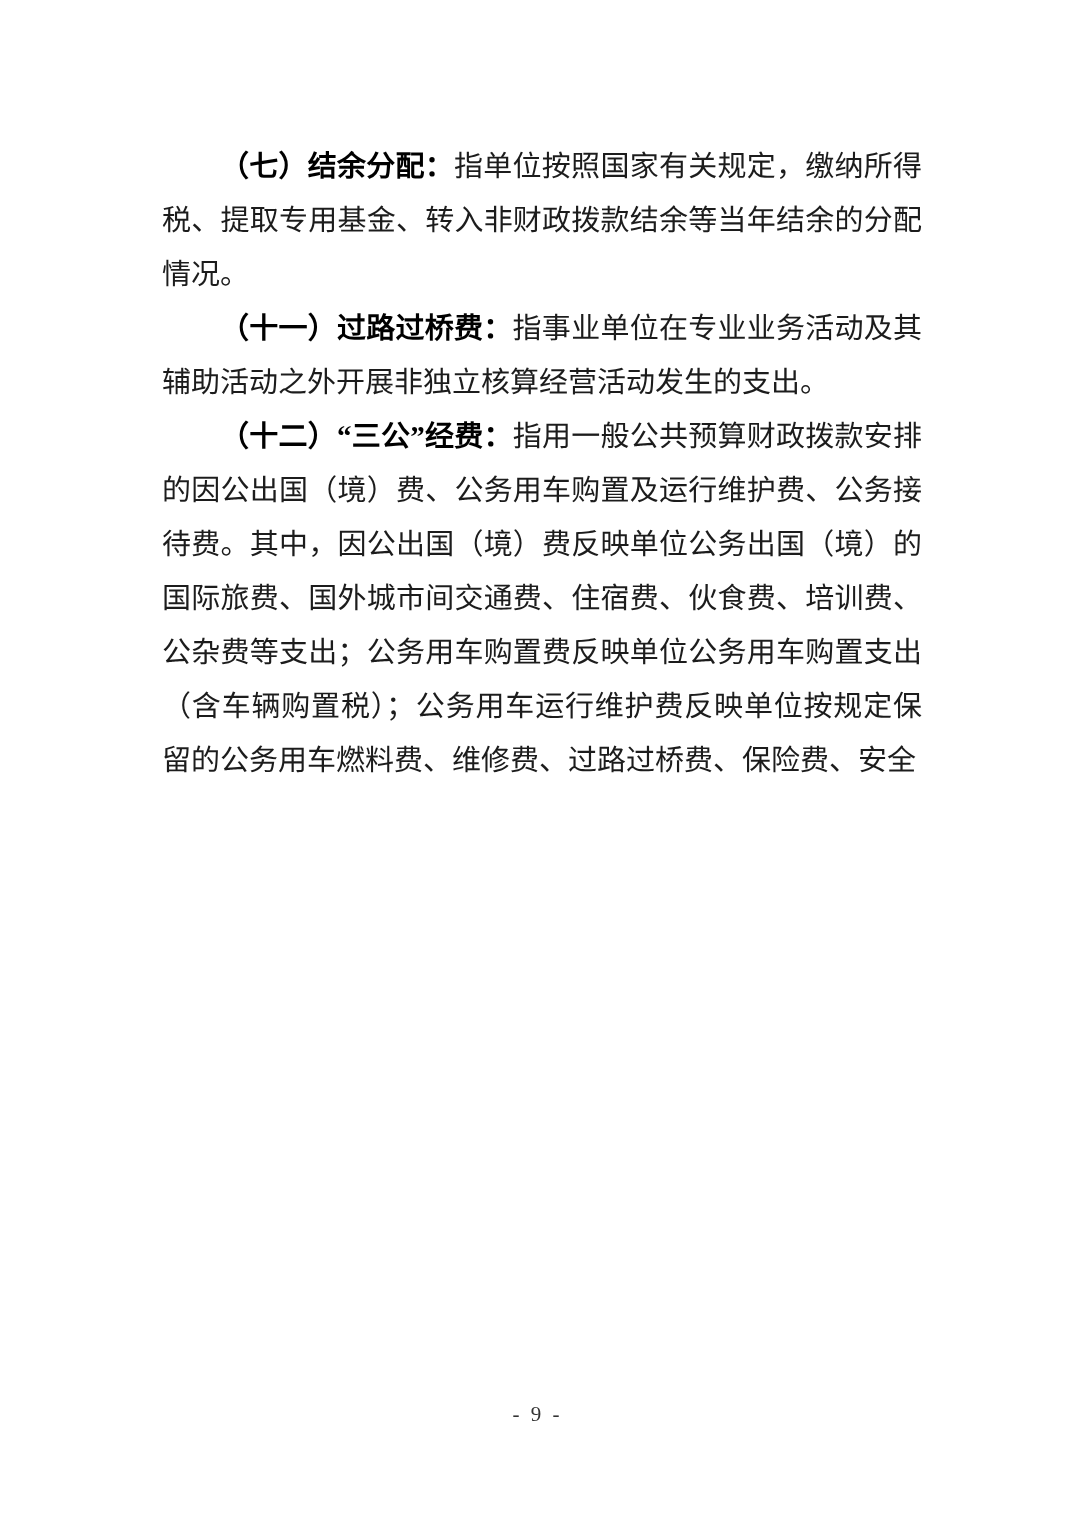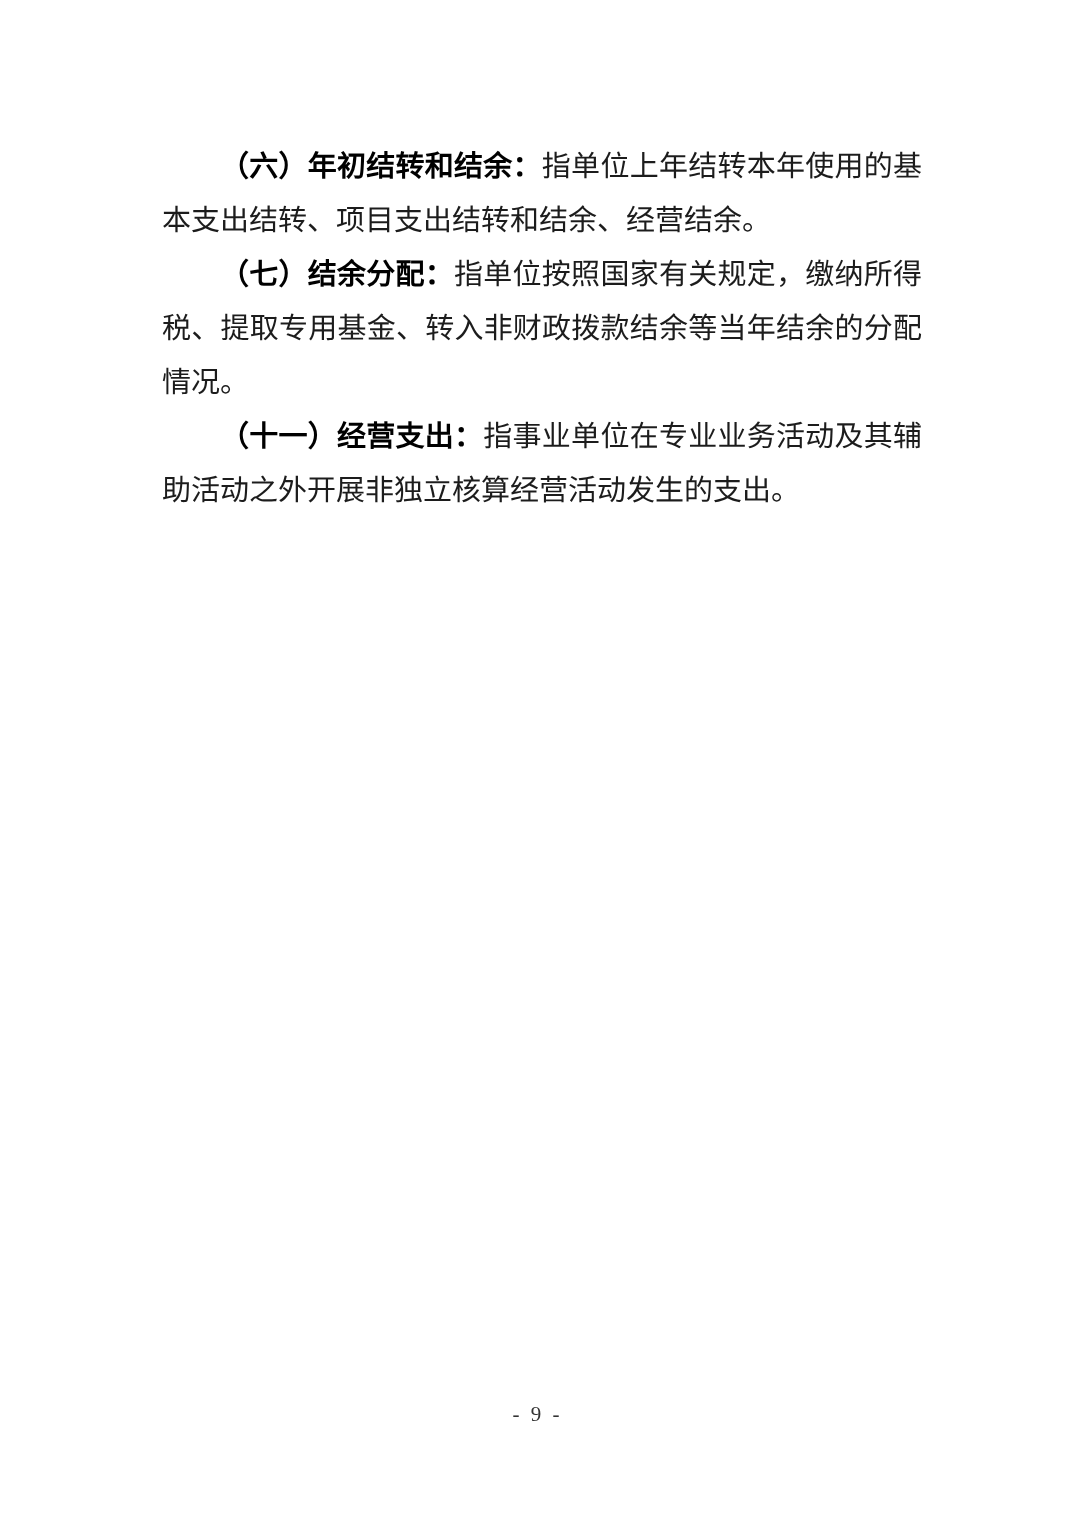--- a/index.html
+++ b/index.html
@@ -50,28 +50,28 @@
     color: #333333;
   }
 </style>
 </head>
 <body>
 
 <div class="page">
 
   <div class="doc-body">
 
-      <p class="para"><span class="term">（六）年初结转和结余：</span><span class="def">指单位上年结转本年使用的基本支出结转、项目支出结转和结余、经营结余。</span></p>
 
       <p class="para"><span class="term">（七）结余分配：</span><span class="def">指单位按照国家有关规定，缴纳所得税、提取专用基金、转入非财政拨款结余等当年结余的分配情况。</span></p>
 
 
 
 
-      <p class="para"><span class="term">（十一）经营支出：</span><span class="def">指事业单位在专业业务活动及其辅助活动之外开展非独立核算经营活动发生的支出。</span></p>
+      <p class="para"><span class="term">（十一）过路过桥费：</span><span class="def">指事业单位在专业业务活动及其辅助活动之外开展非独立核算经营活动发生的支出。</span></p>
 
+      <p class="para"><span class="term">（十二）“三公”经费：</span><span class="def">指用一般公共预算财政拨款安排的因公出国（境）费、公务用车购置及运行维护费、公务接待费。其中，因公出国（境）费反映单位公务出国（境）的国际旅费、国外城市间交通费、住宿费、伙食费、培训费、公杂费等支出；公务用车购置费反映单位公务用车购置支出（含车辆购置税）；公务用车运行维护费反映单位按规定保留的公务用车燃料费、维修费、过路过桥费、保险费、安全</span></p>
     </div>
 
   <div class="footer">
     <span>- 9 -</span>
   </div>
 
 </div>
 
 </body></html>

